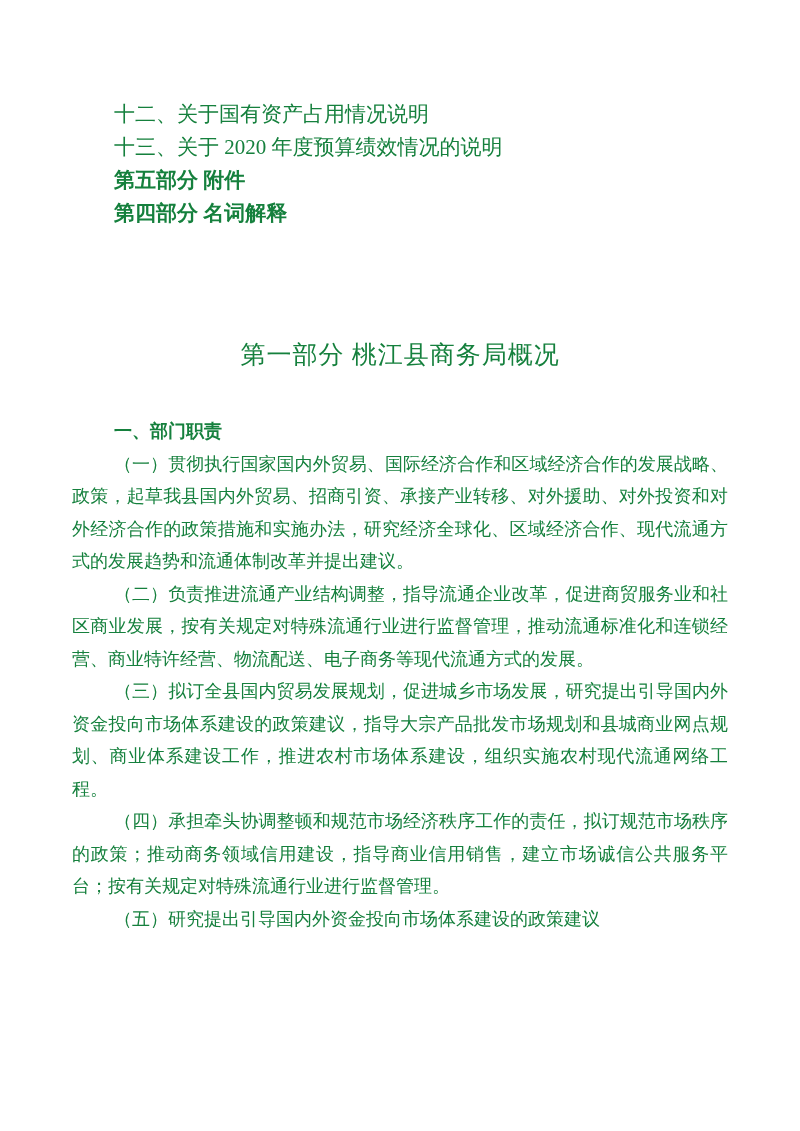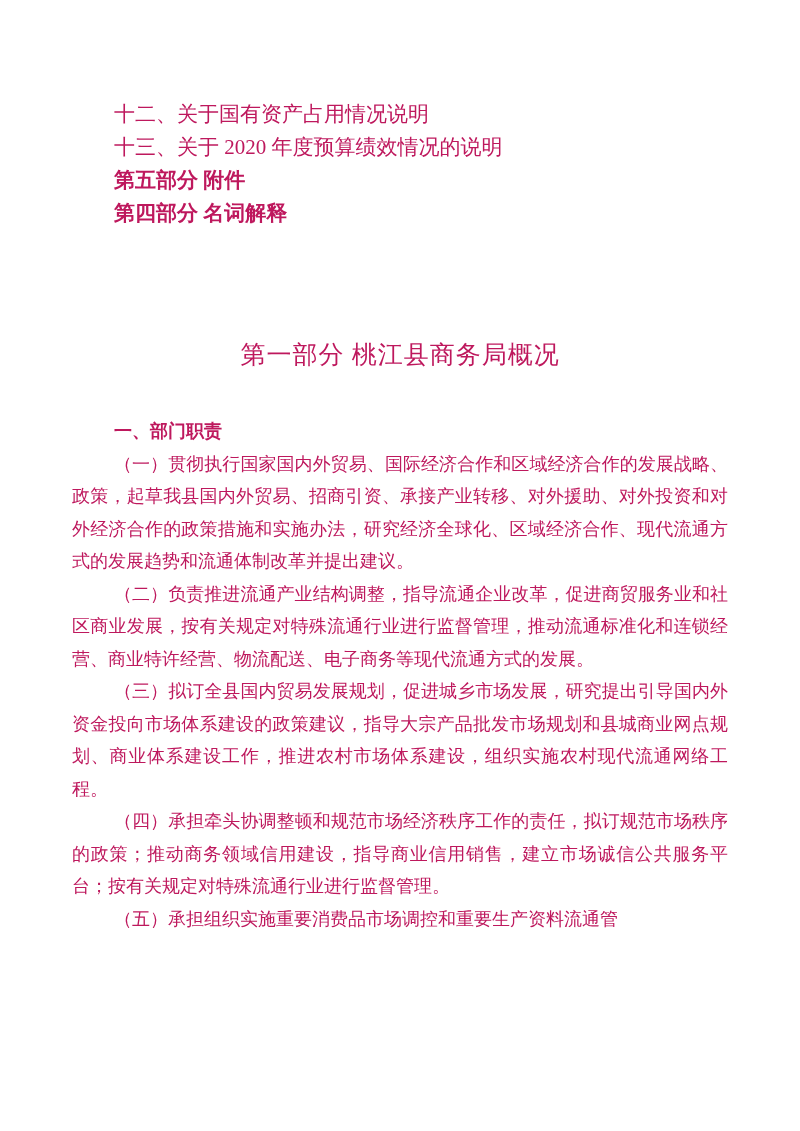--- a/index.html
+++ b/index.html
@@ -8,21 +8,21 @@
     background: #ffffff;
   }
   .page {
     position: relative;
     width: 800px;
     height: 1131px;
     margin: 0 auto;
     background: #ffffff;
     overflow: hidden;
     font-family: "Liberation Serif", "DejaVu Serif", serif;
-    color: #be185d;
+    color: #15803d;
   }
   .content {
     padding: 98px 72px 0 72px;
   }
   .toc-line {
     margin: 0;
     font-size: 21px;
     line-height: 33px;
     text-indent: 42px;
     white-space: nowrap;
@@ -82,17 +82,17 @@
       <p class="duty-heading">一、部门职责</p>
 
       <p class="para">（一）贯彻执行国家国内外贸易、国际经济合作和区域经济合作的发展战略、政策，起草我县国内外贸易、招商引资、承接产业转移、对外援助、对外投资和对外经济合作的政策措施和实施办法，研究经济全球化、区域经济合作、现代流通方式的发展趋势和流通体制改革并提出建议。</p>
 
       <p class="para">（二）负责推进流通产业结构调整，指导流通企业改革，促进商贸服务业和社区商业发展，按有关规定对特殊流通行业进行监督管理，推动流通标准化和连锁经营、商业特许经营、物流配送、电子商务等现代流通方式的发展。</p>
 
       <p class="para">（三）拟订全县国内贸易发展规划，促进城乡市场发展，研究提出引导国内外资金投向市场体系建设的政策建议，指导大宗产品批发市场规划和县城商业网点规划、商业体系建设工作，推进农村市场体系建设，组织实施农村现代流通网络工程。</p>
 
       <p class="para">（四）承担牵头协调整顿和规范市场经济秩序工作的责任，拟订规范市场秩序的政策；推动商务领域信用建设，指导商业信用销售，建立市场诚信公共服务平台；按有关规定对特殊流通行业进行监督管理。</p>
 
-      <p class="para">（五）承担组织实施重要消费品市场调控和重要生产资料流通管</p>
+      <p class="para">（五）研究提出引导国内外资金投向市场体系建设的政策建议</p>
 
     </div>
   </div>
 </div>
 
 </body></html>

